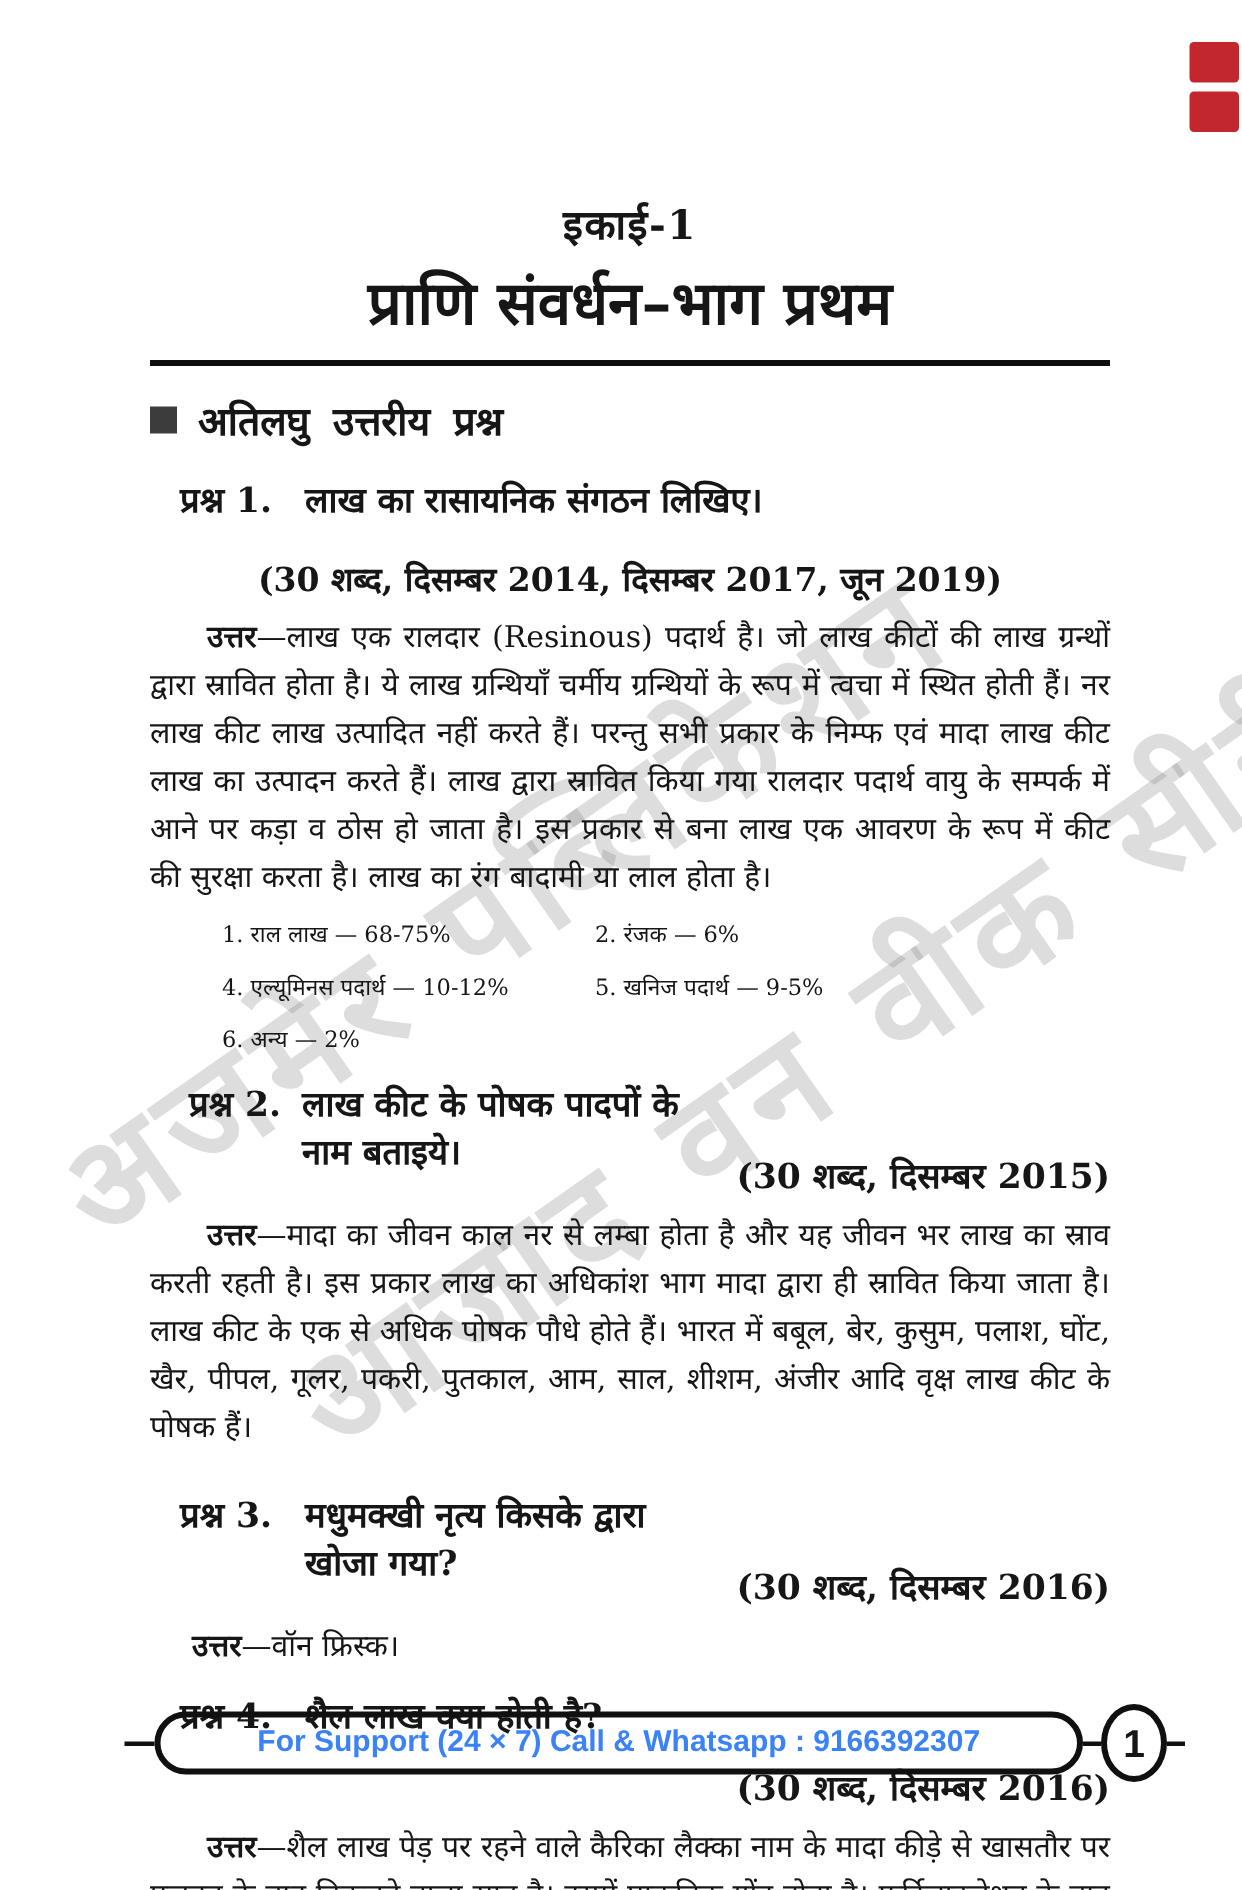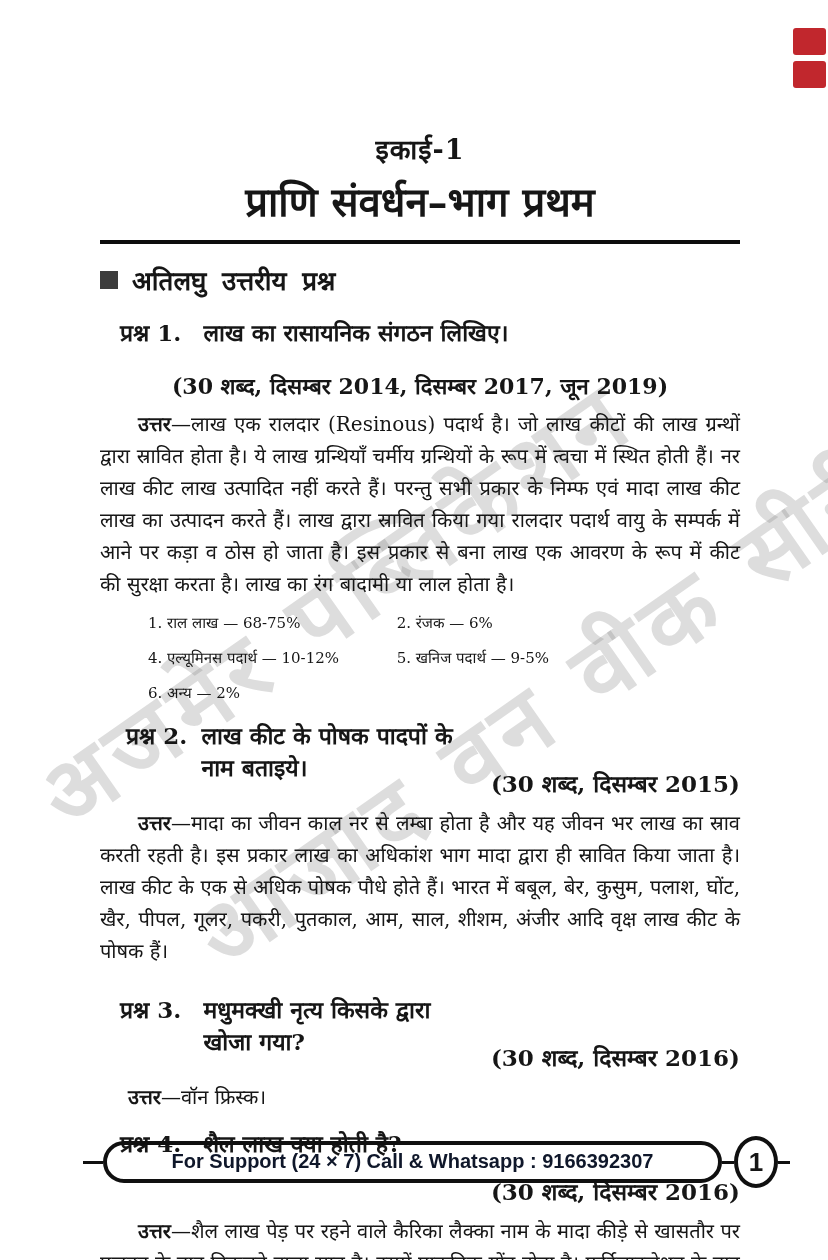--- a/index.html
+++ b/index.html
@@ -51,21 +51,21 @@
     margin:6px 0 2px 48px; font-size:15px; line-height:35px;
   }
 
   .footer { position:absolute; left:83px; right:38px; top:1136px; display:flex; align-items:center; z-index:2; }
   .f-dash  { height:3px; background:#101010; width:20px; flex:0 0 auto; }
   .f-dash.short { width:12px; }
   .support-pill {
     flex:1; border:4px solid #101010; border-radius:24px;
     padding:5px 10px 6px; text-align:center;
     font-family:"Liberation Sans", "DejaVu Sans", sans-serif;
-    font-weight:bold; font-size:20px; color:#0f172a;
+    font-weight:bold; font-size:20px; color:#3b82f6;
   }
   .page-circle {
     width:44px; height:52px; border:4px solid #101010; border-radius:50%;
     display:flex; align-items:center; justify-content:center;
     font-size:26px; font-weight:bold; flex:0 0 auto;
     font-family:"Liberation Sans", "DejaVu Sans", sans-serif;
   }
 </style>
 </head>
 <body>

